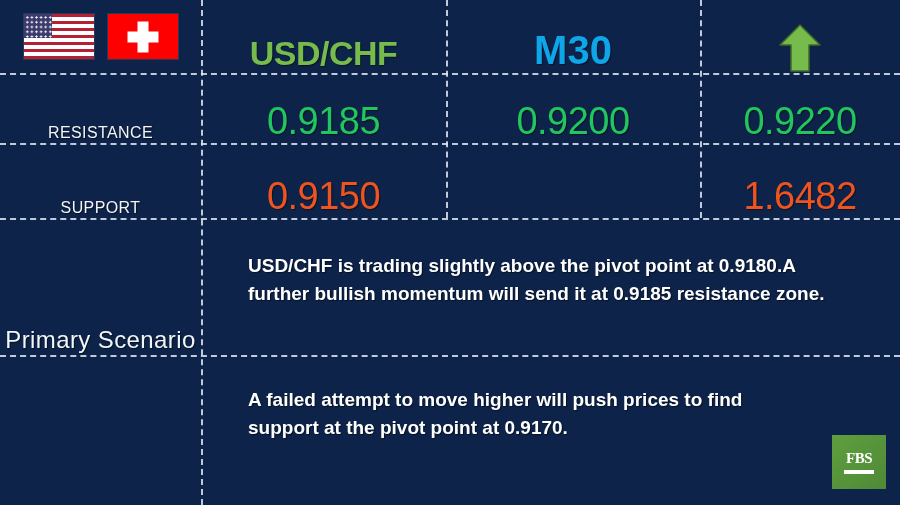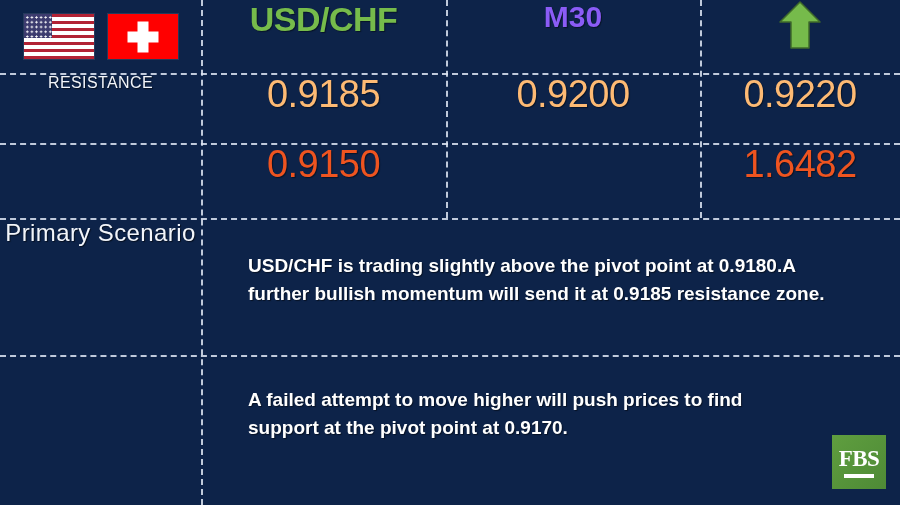--- a/index.html
+++ b/index.html
@@ -33,21 +33,21 @@
     position: absolute;
     top: 0;
     width: 0;
     border-left: 2px dashed rgba(225, 232, 245, 0.85);
   }
 
   
   .cell {
     position: absolute;
     display: flex;
-    align-items: flex-start;
+    align-items: flex-end;
     justify-content: center;
     box-sizing: border-box;
   }
 
   
   .flags {
     position: absolute;
     left: 0;
     top: 0;
     width: 201px;
@@ -118,23 +118,23 @@
 
   
   .pair-title {
     font-size: 34px;
     font-weight: bold;
     color: #76bb4b;
     letter-spacing: -0.5px;
     text-shadow: 1px 1px 1px rgba(0,0,0,0.45);
   }
   .timeframe {
-    font-size: 30px;
-    font-weight: bold;
-    color: #8b5cf6;
+    font-size: 40px;
+    font-weight: bold;
+    color: #0ea5e9;
     text-shadow: 1px 1px 1px rgba(0,0,0,0.45);
   }
 
   
   .arrow-up {
     width: 44px;
     height: 50px;
     display: block;
   }
 
@@ -151,21 +151,21 @@
     font-size: 24px;
   }
 
   
   .price {
     font-size: 38px;
     letter-spacing: -0.5px;
     text-shadow: 1px 1px 1px rgba(0,0,0,0.45);
   }
   .price.resistance {
-    color: #fdba74;
+    color: #22c55e;
   }
   .price.support {
     color: #ee5420;
   }
 
   
   .scenario-text {
     position: absolute;
     color: #ffffff;
     font-size: 19px;
@@ -183,21 +183,21 @@
     height: 54px;
     background: linear-gradient(135deg, #5f9e3f 0%, #4e8a36 100%);
     display: flex;
     flex-direction: column;
     align-items: center;
     justify-content: center;
     overflow: hidden;
   }
   .fbs-logo .fbs-text {
     color: #ffffff;
-    font-size: 23px;
+    font-size: 15px;
     font-weight: bold;
     letter-spacing: -0.5px;
     line-height: 1;
     font-family: "Liberation Serif", serif;
   }
   .fbs-logo .fbs-bar {
     margin-top: 4px;
     width: 30px;
     height: 4px;
     background: #ffffff;
@@ -250,20 +250,23 @@
   <div class="cell" style="left:201px; top:73px; width:245px; height:70px;">
     <span class="price resistance">0.9185</span>
   </div>
   <div class="cell" style="left:446px; top:73px; width:254px; height:70px;">
     <span class="price resistance">0.9200</span>
   </div>
   <div class="cell" style="left:700px; top:73px; width:200px; height:70px;">
     <span class="price resistance">0.9220</span>
   </div>
 
+  <div class="cell" style="left:0; top:143px; width:201px; height:75px;">
+    <span class="row-label">SUPPORT</span>
+  </div>
   <div class="cell" style="left:201px; top:143px; width:245px; height:75px;">
     <span class="price support">0.9150</span>
   </div>
   <div class="cell" style="left:700px; top:143px; width:200px; height:75px;">
     <span class="price support">1.6482</span>
   </div>
 
   <div class="cell" style="left:0; top:218px; width:201px; height:137px;">
     <span class="row-label small">Primary Scenario</span>
   </div>

